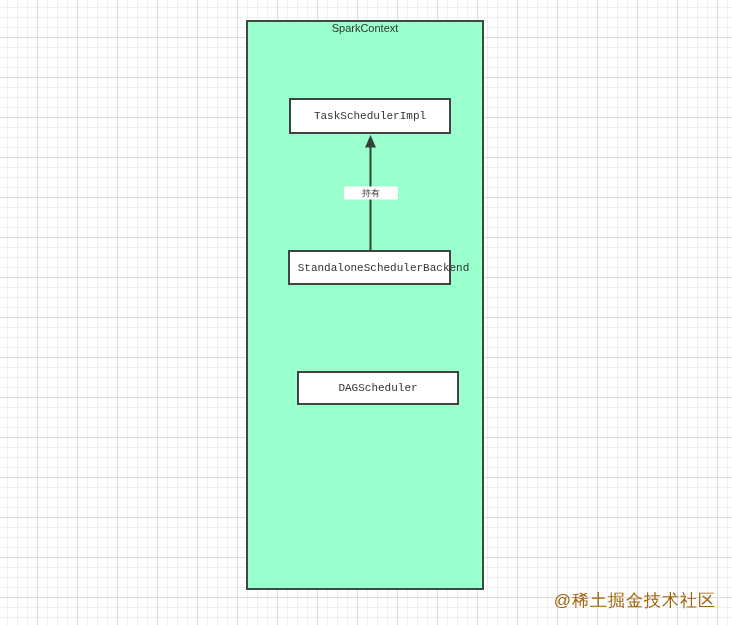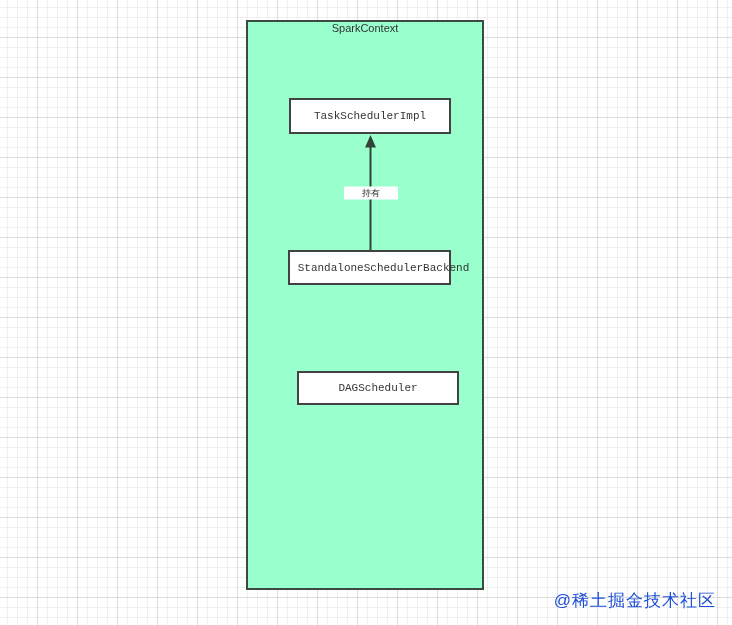--- a/index.html
+++ b/index.html
@@ -65,21 +65,21 @@
     line-height: 11px;
     padding: 1px 18px;
     color: #333333;
     white-space: nowrap;
   }
 
   .watermark {
     position: absolute;
     right: 16px; bottom: 13px;
     font-size: 17px;
-    color: #1d4ed8;
+    color: #a16207;
     letter-spacing: 1px;
   }
 </style>
 </head>
 <body>
 
 <div class="sc-container"></div>
 <div class="sc-title">SparkContext</div>
 
 <svg class="edge-svg" viewBox="0 0 732 625" xmlns="http://www.w3.org/2000/svg">

